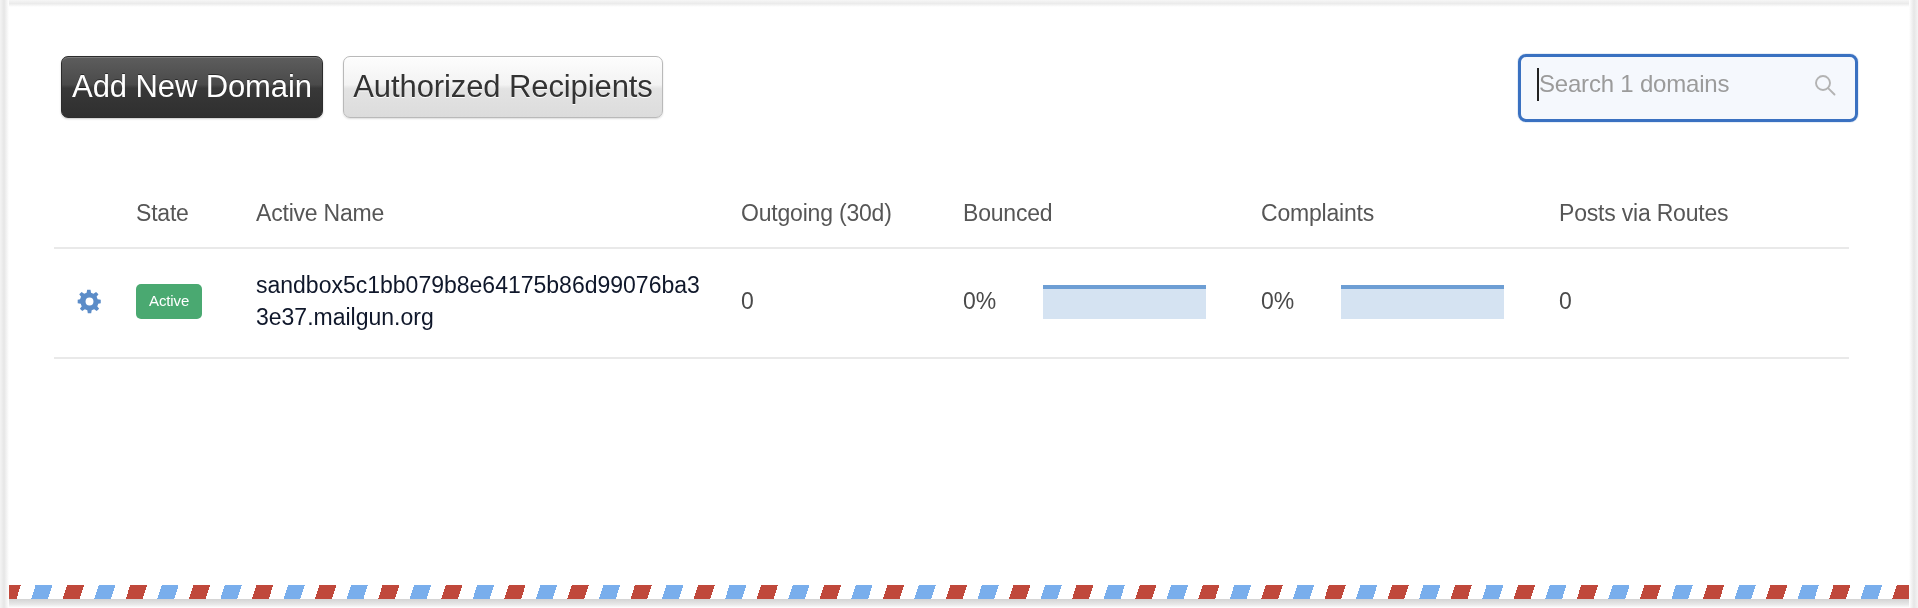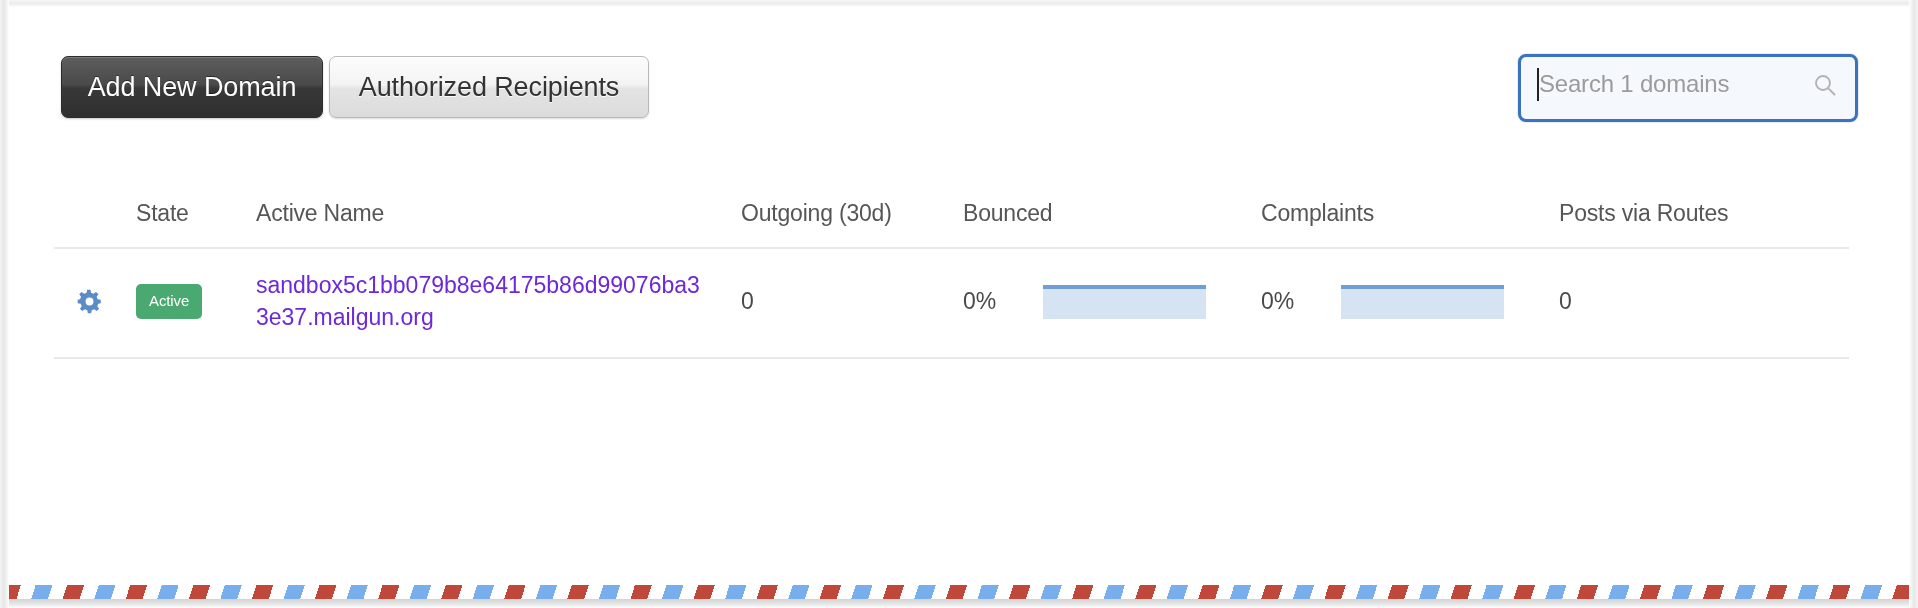--- a/index.html
+++ b/index.html
@@ -43,42 +43,42 @@
     height: 70px;
   }
 
   .btn {
     position: absolute;
     box-sizing: border-box;
     display: flex;
     align-items: center;
     justify-content: center;
     border-radius: 7px;
-    font-size: 27px;
+    font-size: 31px;
     letter-spacing: -0.1px;
     cursor: pointer;
     user-select: none;
     white-space: nowrap;
   }
 
   .btn-primary {
     left: 61px;
     top: 7px;
     width: 262px;
     height: 62px;
     color: #ffffff;
     border: 1px solid #2c2c2c;
     background: linear-gradient(to bottom, #5d5d5d 0%, #4a4a4a 46%, #383838 52%, #2f2f2f 100%);
     box-shadow: inset 0 1px 0 rgba(255,255,255,0.18),
                 0 1px 2px rgba(0,0,0,0.22);
     text-shadow: 0 -1px 0 rgba(0,0,0,0.45);
   }
 
   .btn-secondary {
-    left: 329px;
+    left: 343px;
     top: 7px;
     width: 320px;
     height: 62px;
     color: #333333;
     border: 1px solid #b9b9b9;
     background: linear-gradient(to bottom, #fdfdfd 0%, #f3f3f3 46%, #e3e3e3 53%, #dcdcdc 100%);
     box-shadow: inset 0 1px 0 #ffffff,
                 0 1px 2px rgba(0,0,0,0.14);
     text-shadow: 0 1px 0 rgba(255,255,255,0.9);
   }
@@ -177,21 +177,21 @@
     font-size: 15px;
     line-height: 1;
     padding: 9px 13px 11px 13px;
     border-radius: 5px;
     letter-spacing: -0.1px;
     white-space: nowrap;
   }
 
   
   .domain-link {
-    color: #6d28d9;
+    color: #0f172a;
     font-size: 23px;
     line-height: 32px;
     text-decoration: none;
     word-break: break-all;
     display: inline-block;
     max-width: 450px;
     cursor: pointer;
   }
 
   

